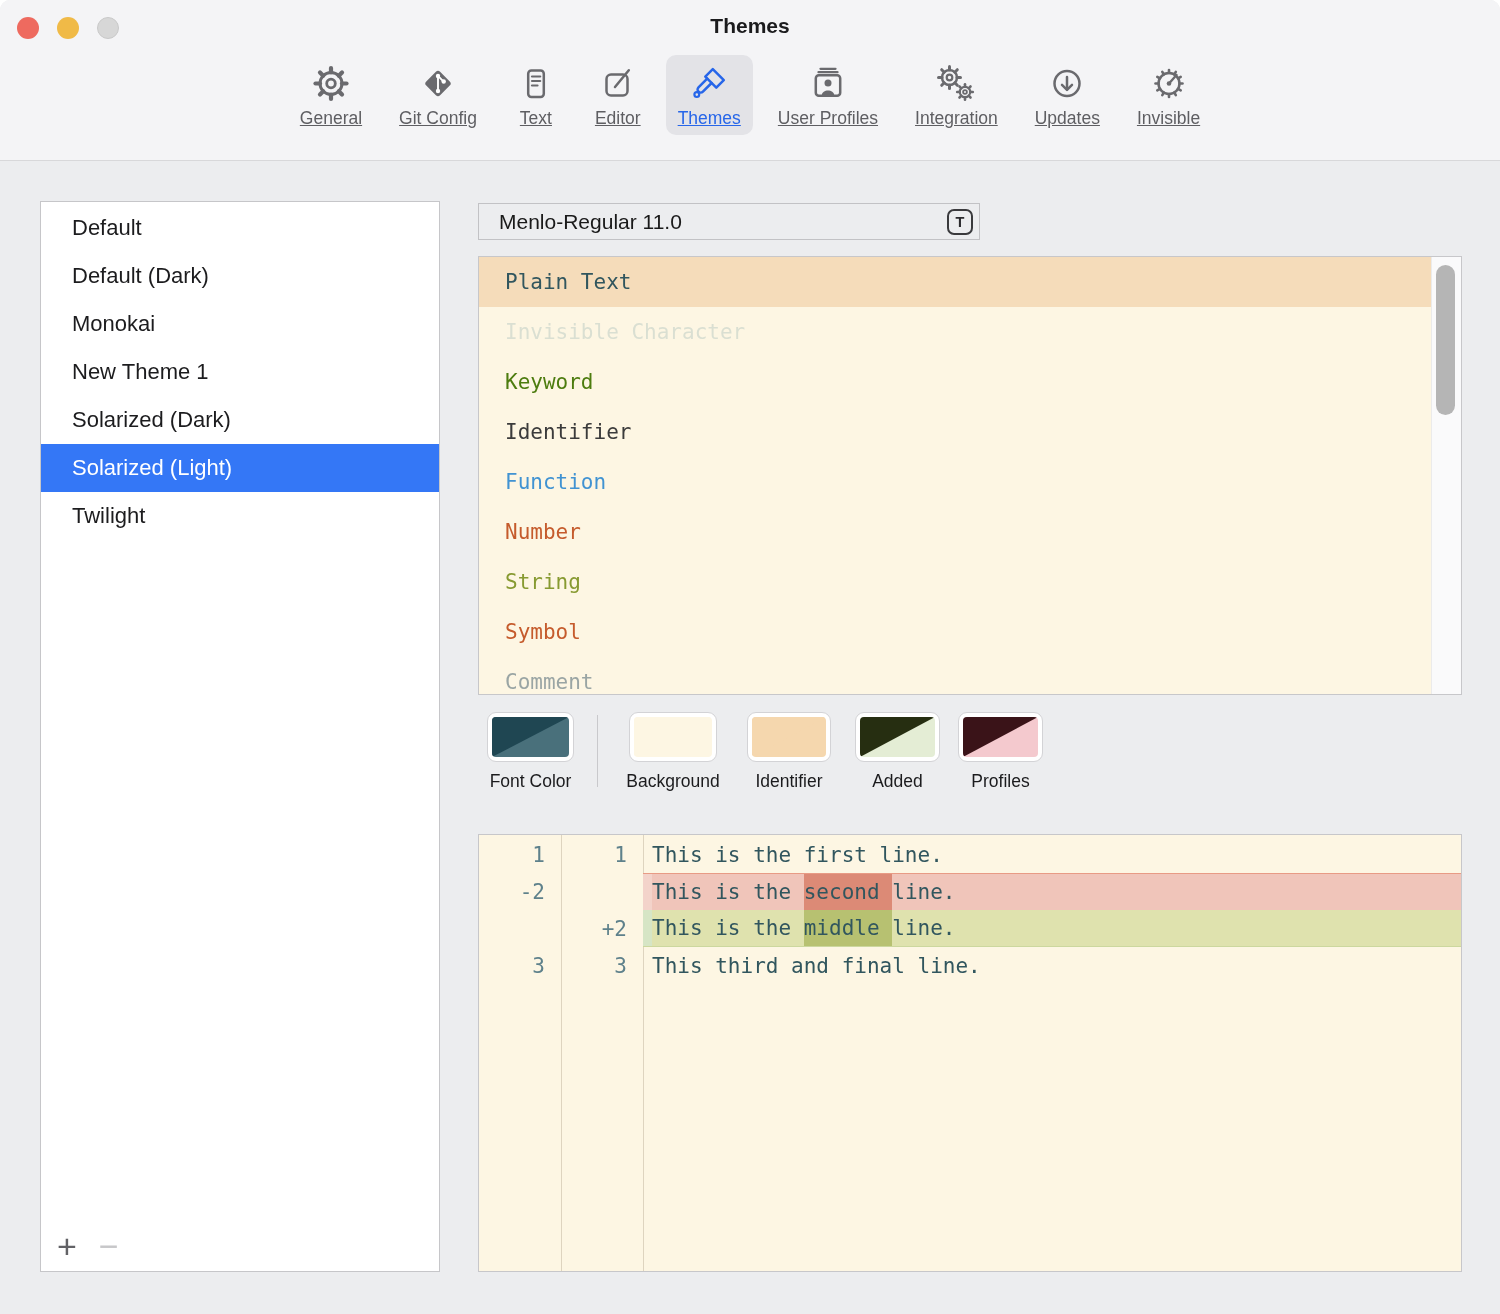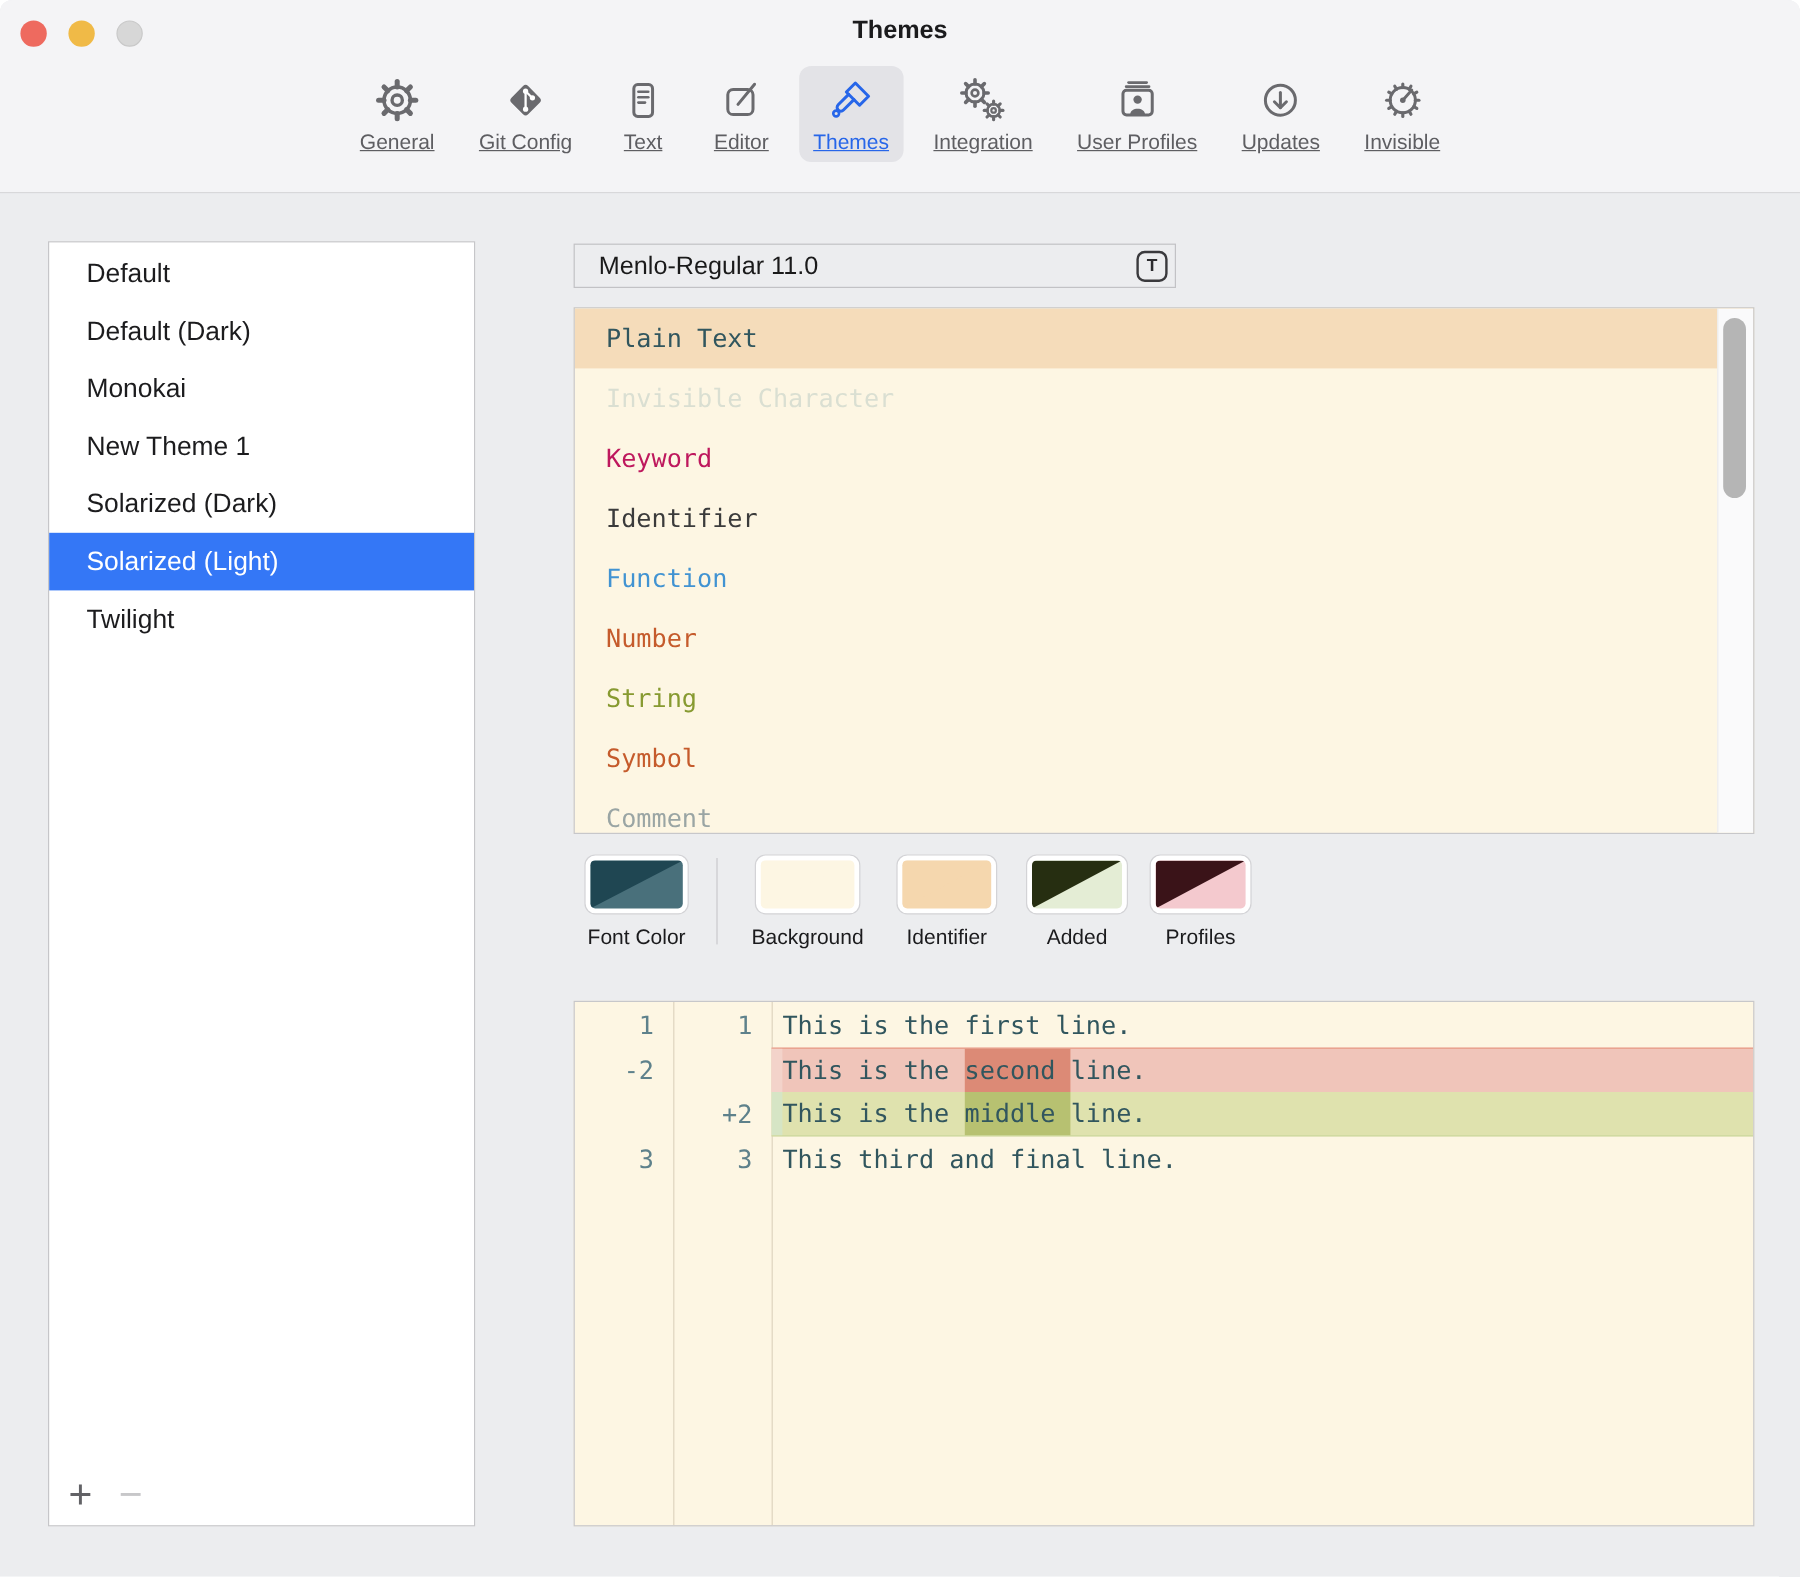--- a/index.html
+++ b/index.html
@@ -13,21 +13,21 @@
   .light.zoom{background:#d7d7d7;border:1px solid #c9c9c9;}
   .win-title{position:absolute;top:14px;left:0;right:0;text-align:center;font-size:21px;font-weight:700;color:#1b1b1d;}
   .toolbar{position:absolute;top:55px;left:0;right:0;display:flex;justify-content:center;align-items:flex-start;gap:13px;}
   .tb-item{display:flex;flex-direction:column;align-items:center;padding:7px 12px 6px;border-radius:10px;}
   .tb-item.selected{background:#e3e3e7;}
   .tb-item svg{width:44px;height:44px;display:block;stroke:#6a6a6e;fill:none;stroke-linecap:round;}
   .tb-item.selected svg{stroke:#2766e9;}
   .tb-label{margin-top:2px;font-size:17.5px;color:#5e5e62;text-decoration:underline;}
   .tb-item.selected .tb-label{color:#2766e9;}
   
-  .sidebar{position:absolute;left:40px;top:201px;width:356px;height:1071px;background:#fff;border:1px solid #c6c6c9;box-sizing:border-box;}
+  .sidebar{position:absolute;left:40px;top:201px;width:400px;height:1071px;background:#fff;border:1px solid #c6c6c9;box-sizing:border-box;}
   .theme-list{padding-top:2px;}
   .theme-item{height:48px;display:flex;align-items:center;padding-left:31px;font-size:22px;color:#1c1c1e;}
   .theme-item.selected{color:#fff;}
   .sidebar-actions{position:absolute;left:16px;bottom:8px;display:flex;gap:22px;align-items:center;}
   .action-add{font-size:34px;font-weight:300;color:#626266;line-height:1;}
   .action-remove{font-size:34px;font-weight:300;color:#c7c7c9;line-height:1;}
   
   .font-field{position:absolute;left:478px;top:203px;width:502px;height:37px;border:1px solid #c2c2c5;box-sizing:border-box;display:flex;align-items:center;padding:0 6px 0 20px;}
   .font-name{flex:1;font-size:21px;color:#1a1a1a;}
   .t-button{width:26px;height:26px;border:2px solid #3a3a3d;border-radius:7px;display:flex;align-items:center;justify-content:center;font-size:14.5px;font-weight:600;color:#2b2b2e;box-sizing:border-box;}
@@ -137,20 +137,34 @@
           <path d="M25.8 7.2 L36.8 18.2 L29.3 25.7 L18.3 14.7 Z"></path>
           <path d="M20.2 16.6 L11.5 25.3 A3.1 3.1 0 0 0 15.9 29.7 L24.6 21"></path>
           <circle cx="9.8" cy="32.6" r="2.4" stroke-width="2.2"></circle>
         </svg>
           </span>
         <span class="tb-label">Themes</span>
       </div>
       <div class="tb-item">
         <span>
             <svg viewBox="0 0 44 44" stroke-width="2.5">
+          <g stroke-width="2.3">
+                <line x1="14.5" y1="6.8" x2="29.5" y2="6.8"></line>
+                <line x1="12.5" y1="10.2" x2="31.5" y2="10.2"></line>
+              </g>
+          <rect x="9.8" y="13.2" width="24.4" height="20.6" rx="3"></rect>
+          <circle cx="22" cy="21" r="3.5" fill="#6a6a6e" stroke="none"></circle>
+          <path d="M15.8 33.4 C15.8 27 28.2 27 28.2 33.4 Z" fill="#6a6a6e" stroke="none"></path>
+        </svg>
+          </span>
+        <span class="tb-label">User Profiles</span>
+      </div>
+      <div class="tb-item">
+        <span>
+            <svg viewBox="0 0 44 44" stroke-width="2.5">
           <circle cx="15.5" cy="15.5" r="7.5"></circle>
               <circle cx="15.5" cy="15.5" r="2.8" stroke-width="2.2"></circle>
           <g stroke-width="3">
                 <line x1="23" y1="15.5" x2="26.5" y2="15.5"></line>
                 <line x1="20.8" y1="20.8" x2="23.3" y2="23.3"></line>
                 <line x1="15.5" y1="23" x2="15.5" y2="26.5"></line>
                 <line x1="10.2" y1="20.8" x2="7.7" y2="23.3"></line>
                 <line x1="8" y1="15.5" x2="4.5" y2="15.5"></line>
                 <line x1="10.2" y1="10.2" x2="7.7" y2="7.7"></line>
                 <line x1="15.5" y1="8" x2="15.5" y2="4.5"></line>
@@ -164,34 +178,20 @@
                 <line x1="31" y1="35.2" x2="31" y2="37.8"></line>
                 <line x1="27.3" y1="33.7" x2="25.5" y2="35.5"></line>
                 <line x1="25.8" y1="30" x2="23.2" y2="30"></line>
                 <line x1="27.3" y1="26.3" x2="25.5" y2="24.5"></line>
                 <line x1="31" y1="24.8" x2="31" y2="22.2"></line>
                 <line x1="34.7" y1="26.3" x2="36.5" y2="24.5"></line>
               </g>
         </svg>
           </span>
         <span class="tb-label">Integration</span>
-      </div>
-      <div class="tb-item">
-        <span>
-            <svg viewBox="0 0 44 44" stroke-width="2.5">
-          <g stroke-width="2.3">
-                <line x1="14.5" y1="6.8" x2="29.5" y2="6.8"></line>
-                <line x1="12.5" y1="10.2" x2="31.5" y2="10.2"></line>
-              </g>
-          <rect x="9.8" y="13.2" width="24.4" height="20.6" rx="3"></rect>
-          <circle cx="22" cy="21" r="3.5" fill="#6a6a6e" stroke="none"></circle>
-          <path d="M15.8 33.4 C15.8 27 28.2 27 28.2 33.4 Z" fill="#6a6a6e" stroke="none"></path>
-        </svg>
-          </span>
-        <span class="tb-label">User Profiles</span>
       </div>
       <div class="tb-item">
         <span>
             <svg viewBox="0 0 44 44" stroke-width="2.5">
           <circle cx="22" cy="21.5" r="12.5"></circle>
           <line x1="22" y1="15" x2="22" y2="27.5"></line>
           <polyline points="17,22.8 22,27.8 27,22.8" stroke-linejoin="round"></polyline>
         </svg>
           </span>
         <span class="tb-label">Updates</span>
@@ -259,21 +259,21 @@
   </div>
 
   <div class="token-panel">
     <div class="token-row" style="background: rgb(245, 220, 186);">
         <span style="color: rgb(49, 86, 94);">Plain Text</span>
       </div>
     <div class="token-row">
         <span style="color: rgb(218, 223, 210);">Invisible Character</span>
       </div>
     <div class="token-row">
-        <span style="color: #be185d;">Keyword</span>
+        <span style="color: #4d7c0f;">Keyword</span>
       </div>
     <div class="token-row">
         <span style="color: rgb(59, 59, 59);">Identifier</span>
       </div>
     <div class="token-row">
         <span style="color: rgb(65, 147, 210);">Function</span>
       </div>
     <div class="token-row">
         <span style="color: rgb(197, 91, 44);">Number</span>
       </div>

